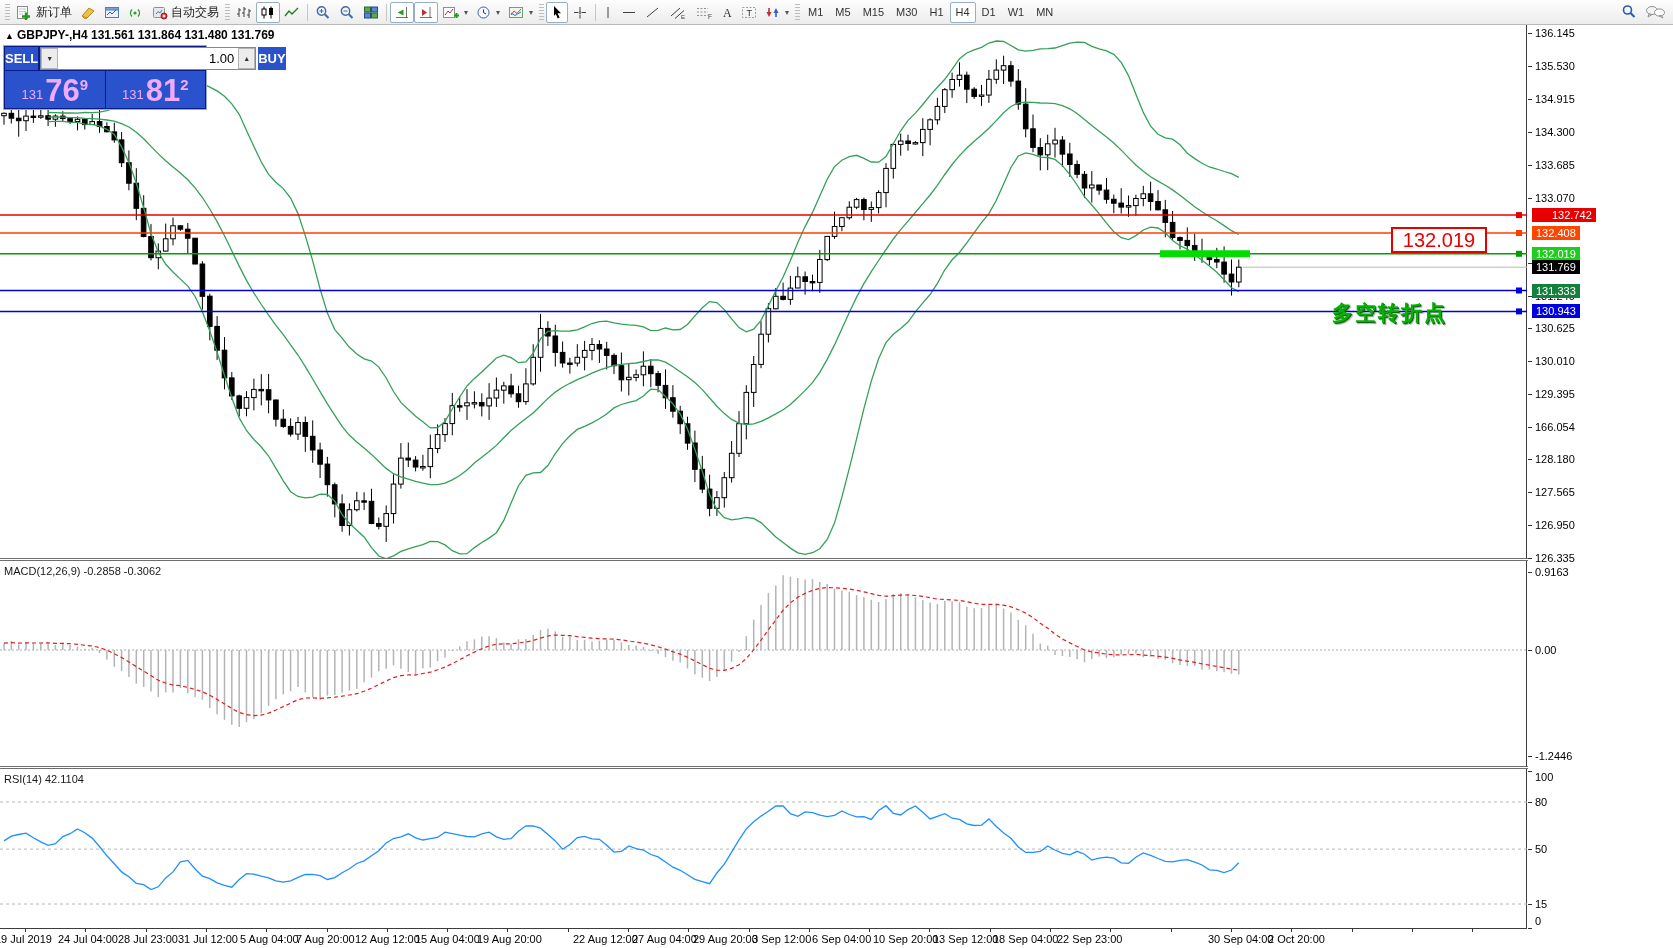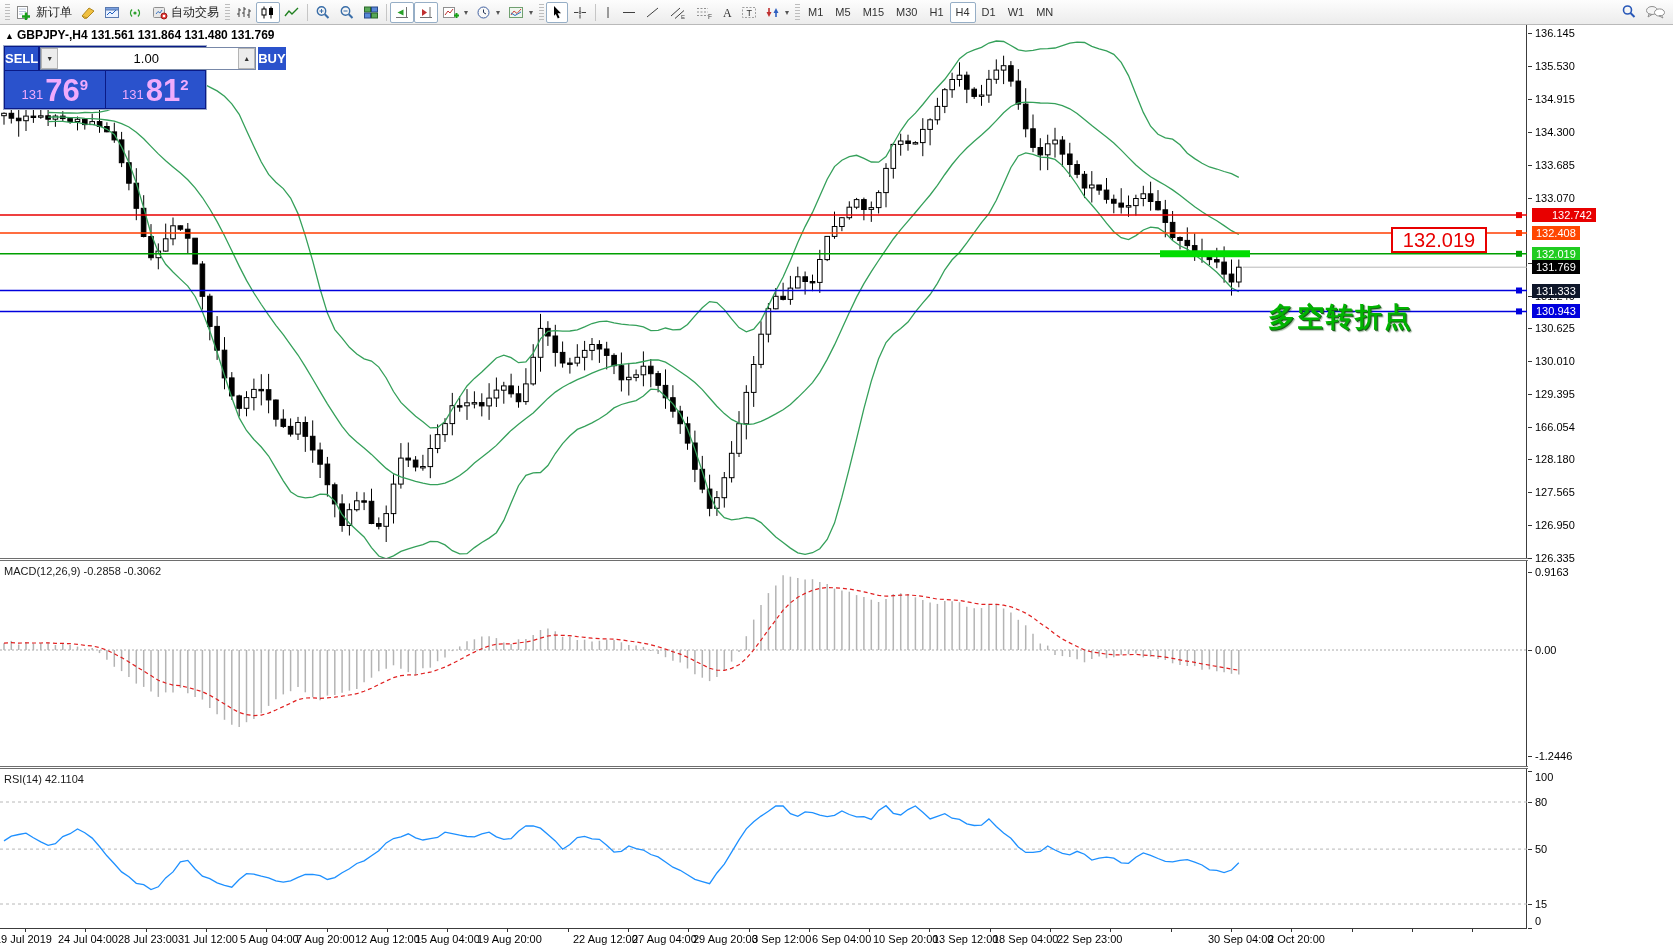--- a/index.html
+++ b/index.html
@@ -33,29 +33,29 @@
 .t-tick{position:absolute;top:0;width:1px;height:3px;background:#333}
 .ind-label{position:absolute;top:4px;left:4px;font-size:11px;color:#1a1a1a}
 .chart-header{position:absolute;top:3px;left:5px;font-size:12px;font-weight:600;color:#000}
 .chart-header .cold{font-size:9px;margin-right:3px}
 
 .trade-panel{position:absolute;left:3px;top:20px;width:204px;background:#0a1a86;border:1px solid #9aa8c8;padding:1px;z-index:5}
 .tp-top{display:flex;height:23px}
 .tp-btn{width:52px;background:#2a52cc;color:#fff;font-size:13px;font-weight:bold;display:flex;align-items:center;justify-content:center}
 .tp-spin{flex:1;display:flex;margin:0 2px;background:#fff;border:1px solid #7888a8}
 .spin-btn{width:17px;background:#ececec;border:1px solid #b4b4b4;font-size:7px;display:flex;align-items:center;justify-content:center;color:#333}
-.vol{flex:1;min-width:0;border:none;outline:none;text-align:center;font-size:13px;padding-right:4px;font-family:"Liberation Sans",sans-serif}
+.vol{flex:1;min-width:0;border:none;outline:none;text-align:right;font-size:13px;padding-right:4px;font-family:"Liberation Sans",sans-serif}
 .tp-prices{display:flex;height:37px;margin-top:1px;gap:1px}
 .pbox{flex:1;background:#2a52cc;color:#f0abfc;display:flex;align-items:flex-end;justify-content:center;padding-bottom:2px}
 .psm{font-size:13px;margin-right:2px;line-height:22px}
 .pbig{font-size:31px;font-weight:bold;line-height:30px}
 .psup{font-size:15px;font-weight:bold;line-height:20px;align-self:flex-start;margin-top:4px}
 
 .price-callout{position:absolute;left:1391px;top:202px;width:96px;height:26px;background:#fff;border:2px solid #e80000;color:#e80000;font-size:20px;display:flex;align-items:center;justify-content:center;z-index:4}
-.cn-note{position:absolute;left:1268px;top:274px;font-size:27px;font-weight:bold;color:#00b400;letter-spacing:2px;text-shadow:1px 1px 0 #1c5c1c,2px 2px 1px rgba(0,60,0,.35);z-index:4}
+.cn-note{position:absolute;left:1332px;top:274px;font-size:21px;font-weight:bold;color:#00b400;letter-spacing:2px;text-shadow:1px 1px 0 #1c5c1c,2px 2px 1px rgba(0,60,0,.35);z-index:4}
 </style>
 </head>
 <body>
 
 <div class="toolbar">
   <div class="grip"></div>
 
   <div class="tbtn">
     <span>
         <svg width="17" height="15">
@@ -1006,16 +1006,16 @@
       <div class="ax-tick" style="top: 824.1px;"></div>
       <div class="ax-lbl" style="top: 817.1px;">50</div>
       <div class="ax-tick" style="top: 879px;"></div>
       <div class="ax-lbl" style="top: 872px;">15</div>
       <div class="ax-tick" style="top: 902.5px;"></div>
       <div class="ax-lbl" style="top: 889px;">0</div>
       <div class="ax-lbl tag" style="top: 183.1px; background: rgb(232, 0, 0); padding-left: 20px;">132.742</div>
       <div class="ax-lbl tag" style="top: 201px; background: rgb(255, 70, 0);">132.408</div>
       <div class="ax-lbl tag" style="top: 221.8px; background: rgb(32, 204, 32);">132.019</div>
       <div class="ax-lbl tag" style="top: 235.2px; background: rgb(0, 0, 0);">131.769</div>
-      <div class="ax-lbl tag" style="top: 258.5px; background: #0f172a;">131.333</div>
+      <div class="ax-lbl tag" style="top: 258.5px; background: #15803d;">131.333</div>
       <div class="ax-lbl tag" style="top: 279.4px; background: rgb(0, 0, 221);">130.943</div>
     </div>
 </div>
 
 </body></html>

